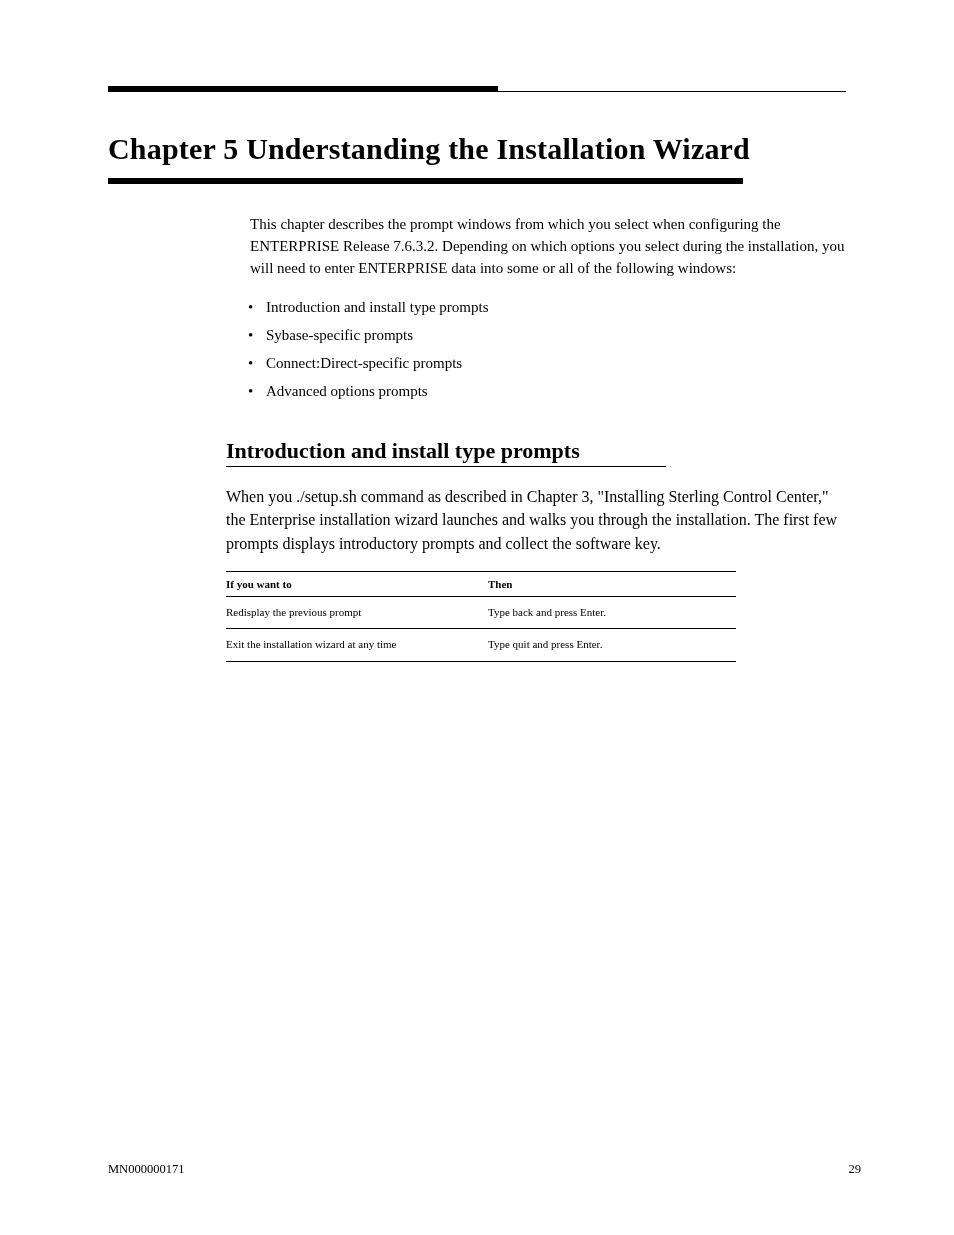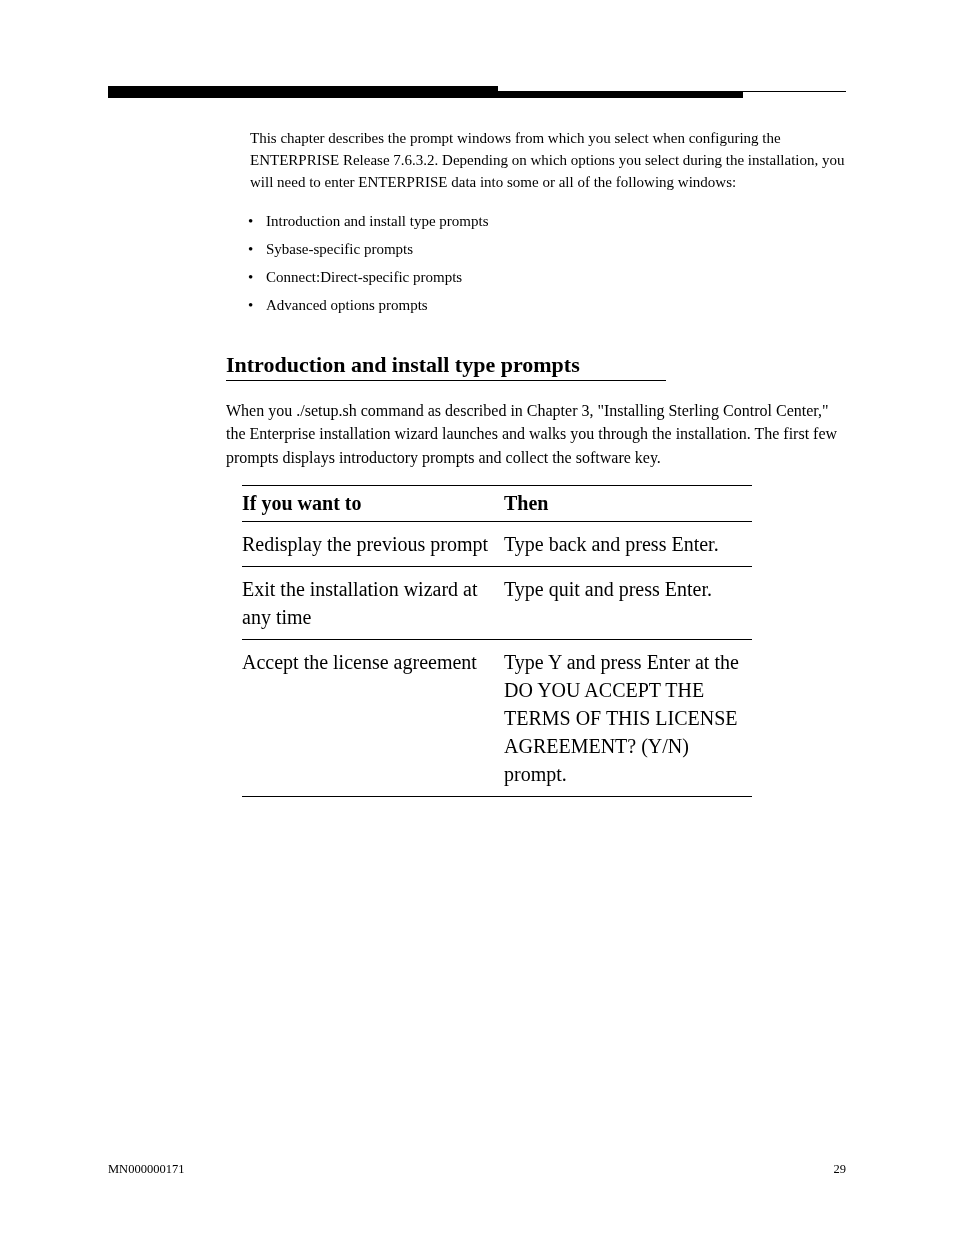--- a/index.html
+++ b/index.html
@@ -29,49 +29,53 @@
   .content { margin-left: 118px; }
   .intro { font-size: 15px; line-height: 1.45; margin-bottom: 18px; margin-left: 24px; }
   .bul { font-size: 15px; line-height: 1.45; margin-left: 22px; margin-bottom: 6px; display: flex; }
   .bul .dot { width: 18px; flex: 0 0 18px; }
   .h2 {
     font-size: 22px; font-weight: bold; margin-top: 36px; margin-bottom: 2px;
   }
   .h2-rule { border-top: 1px solid #000; width: 440px; margin-bottom: 18px; }
   .para { font-size: 16px; line-height: 1.45; margin-bottom: 16px; }
   table.decision {
-    border-collapse: collapse; width: 510px; margin-top: 8px; margin-left: 16px;
-    font-size: 20px;
+    border-collapse: collapse; width: 510px; margin-top: 8px; margin-left: 0;
+    font-size: 11px;
   }
   table.decision th {
     text-align: left; font-weight: bold; padding: 6px 10px 6px 0;
     border-top: 1px solid #000; border-bottom: 1px solid #000;
     font-family: "Book Antiqua", Palatino, "Palatino Linotype", Georgia, serif;
   }
   table.decision td {
     vertical-align: top; padding: 8px 10px 8px 0; border-bottom: 1px solid #000;
     line-height: 1.4;
   }
   table.decision th:first-child, table.decision td:first-child { width: 262px; }
   .footer {
-    position: absolute; bottom: 58px; left: 108px; right: 108px;
+    position: absolute; bottom: 58px; left: 108px; right: 93px;
     display: flex; justify-content: space-between;
     font-size: 12.5px;
     align-items: center;
   }
 </style>
 </head>
 <body>
 
 <div class="page">
   <div class="top-rule-wrap">
     <div class="top-rule-left"></div>
     <div class="top-rule-right"></div>
   </div>
 
+  <div class="chapter-title">
+    <span>Chapter 5</span>
+    <span>Understanding the Installation Wizard</span>
+  </div>
   <div class="title-rule"></div>
 
   <div class="content">
     <p class="intro">This chapter describes the prompt windows from which you select when configuring the ENTERPRISE Release 7.6.3.2. Depending on which options you select during the installation, you will need to enter ENTERPRISE data into some or all of the following windows:</p>
 
     <div class="bul">
         <span class="dot">•</span>
         <span>Introduction and install type prompts</span>
       </div>
     <div class="bul">
@@ -101,24 +105,20 @@
       </thead>
       <tbody>
         <tr>
           <td>Redisplay the previous prompt</td>
           <td>Type back and press Enter.</td>
         </tr>
         <tr>
           <td>Exit the installation wizard at any time</td>
           <td>Type quit and press Enter.</td>
         </tr>
-        <tr>
-          <td>Accept the license agreement</td>
-          <td>Type Y and press Enter at the DO YOU ACCEPT THE TERMS OF THIS LICENSE AGREEMENT? (Y/N) prompt.</td>
-        </tr>
       </tbody>
     </table>
   </div>
 </div>
 
 <div class="footer">
   <span>MN000000171</span>
   <span>29</span>
 </div>
 

